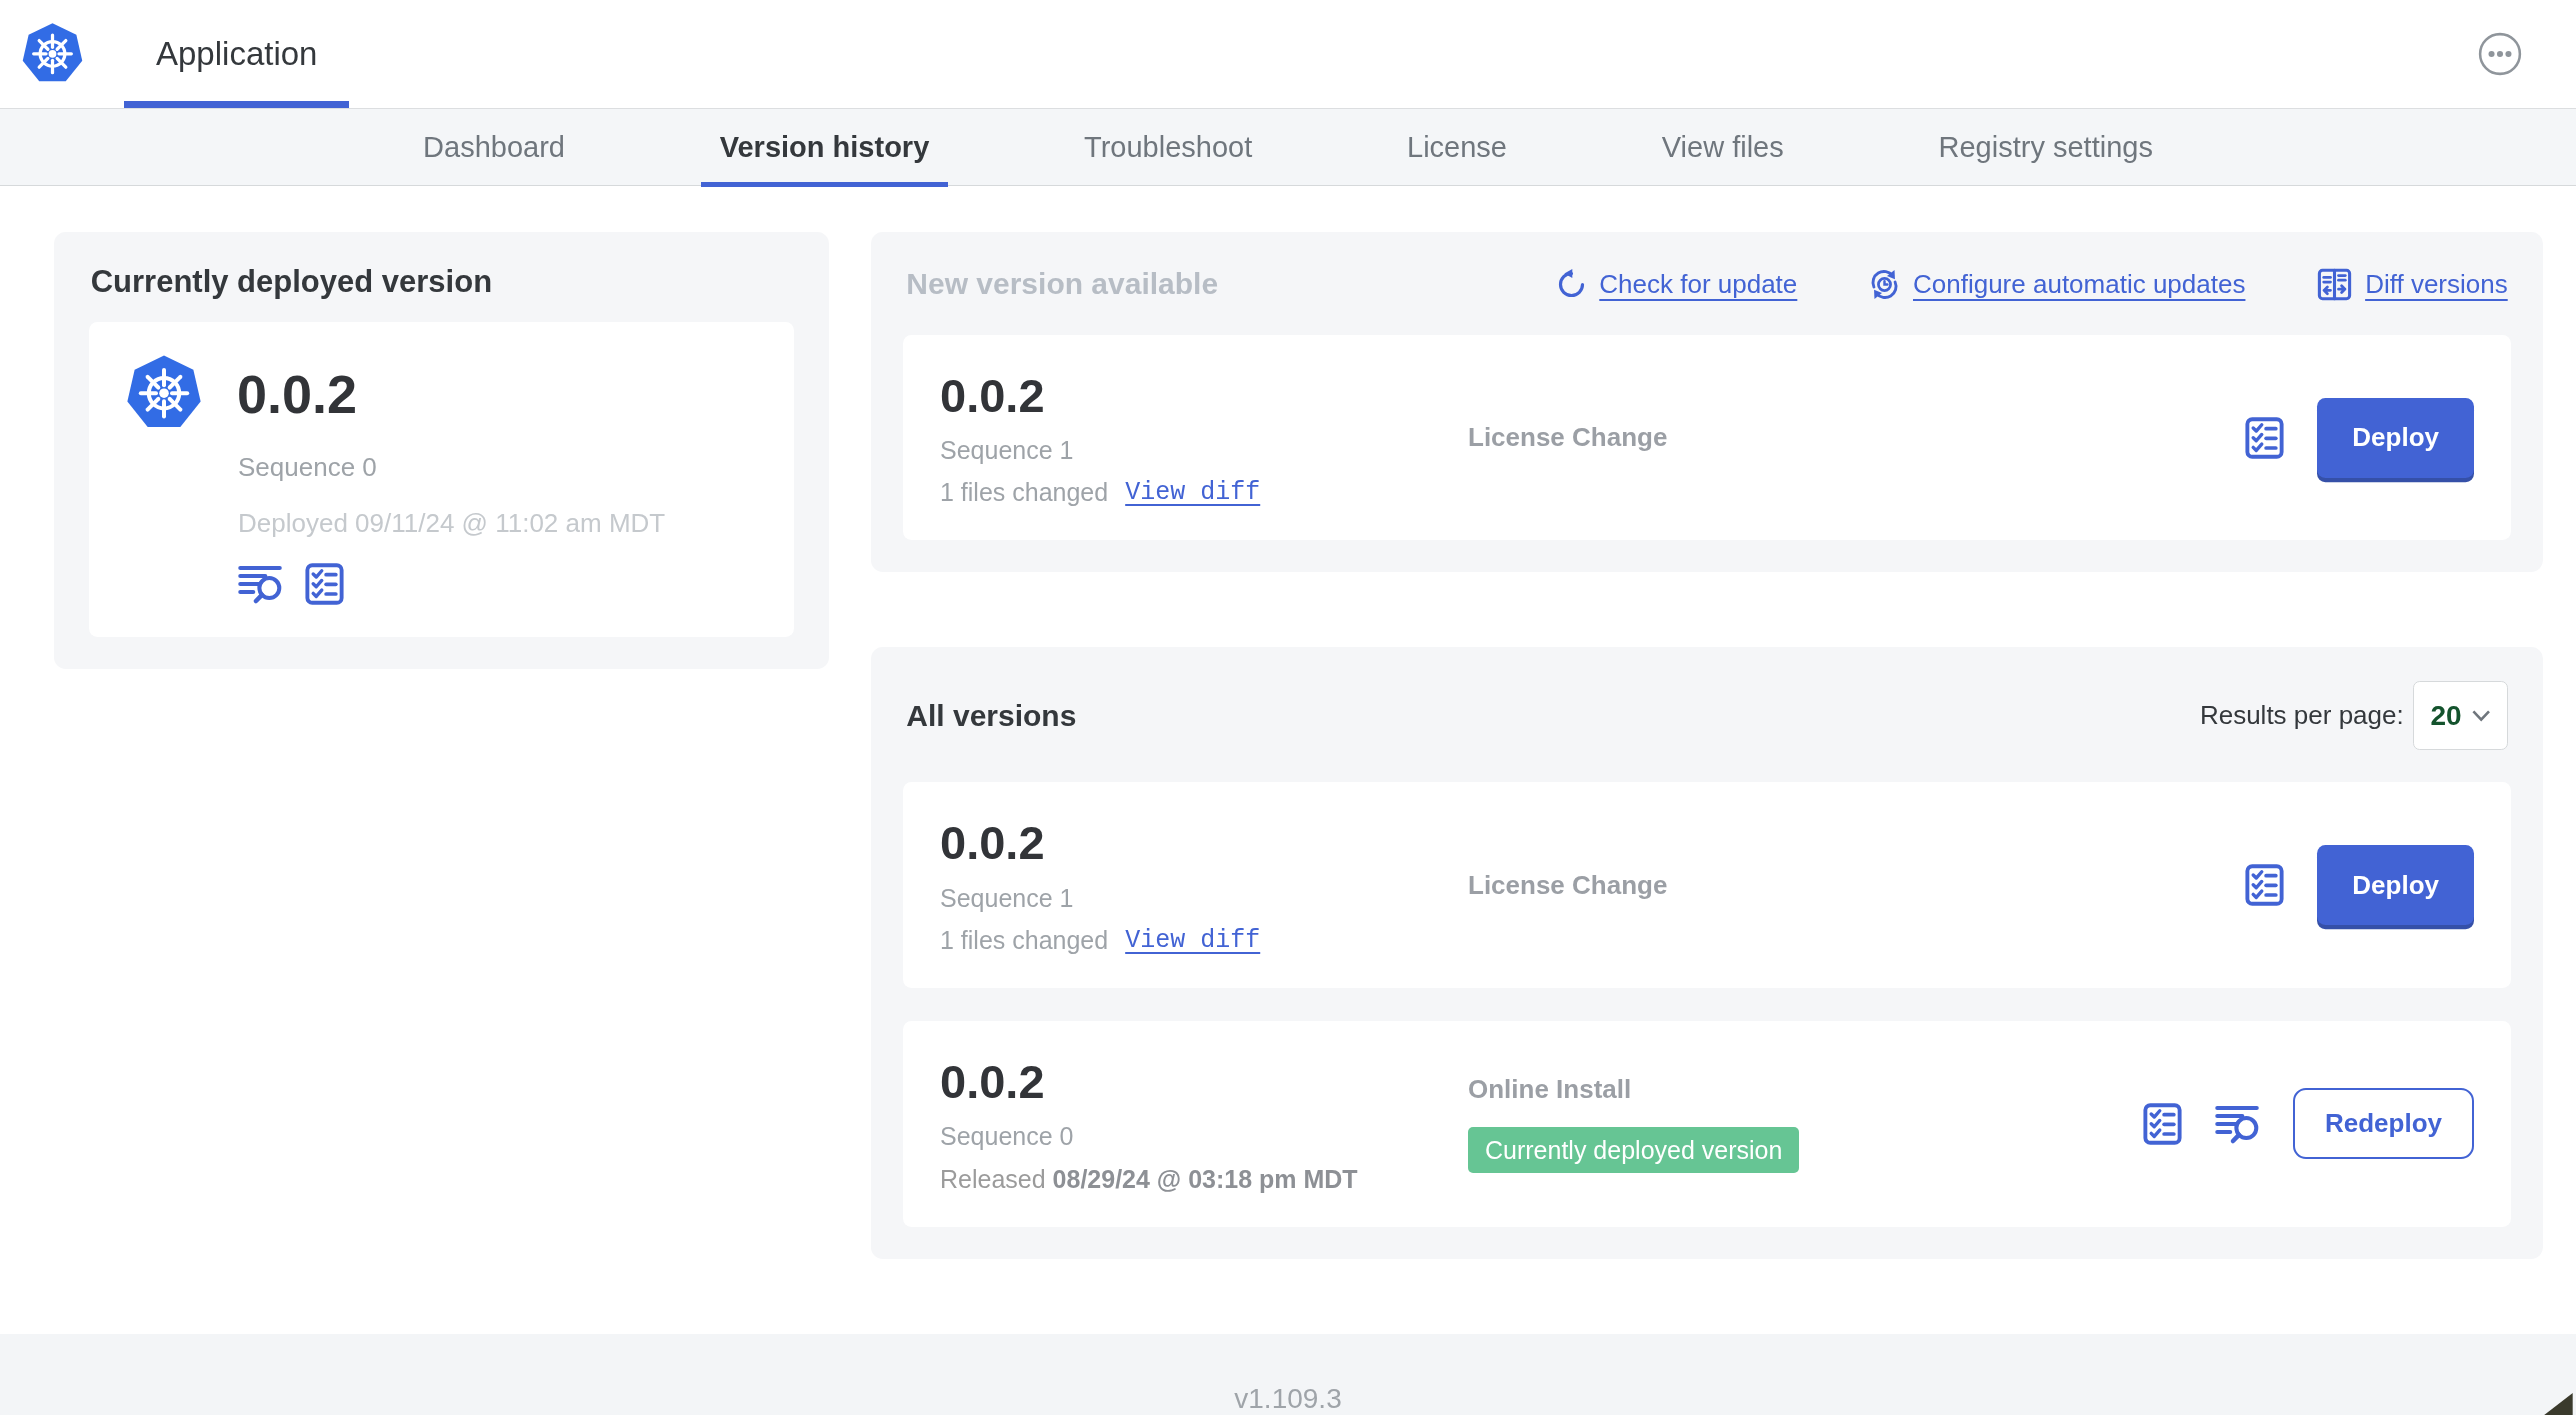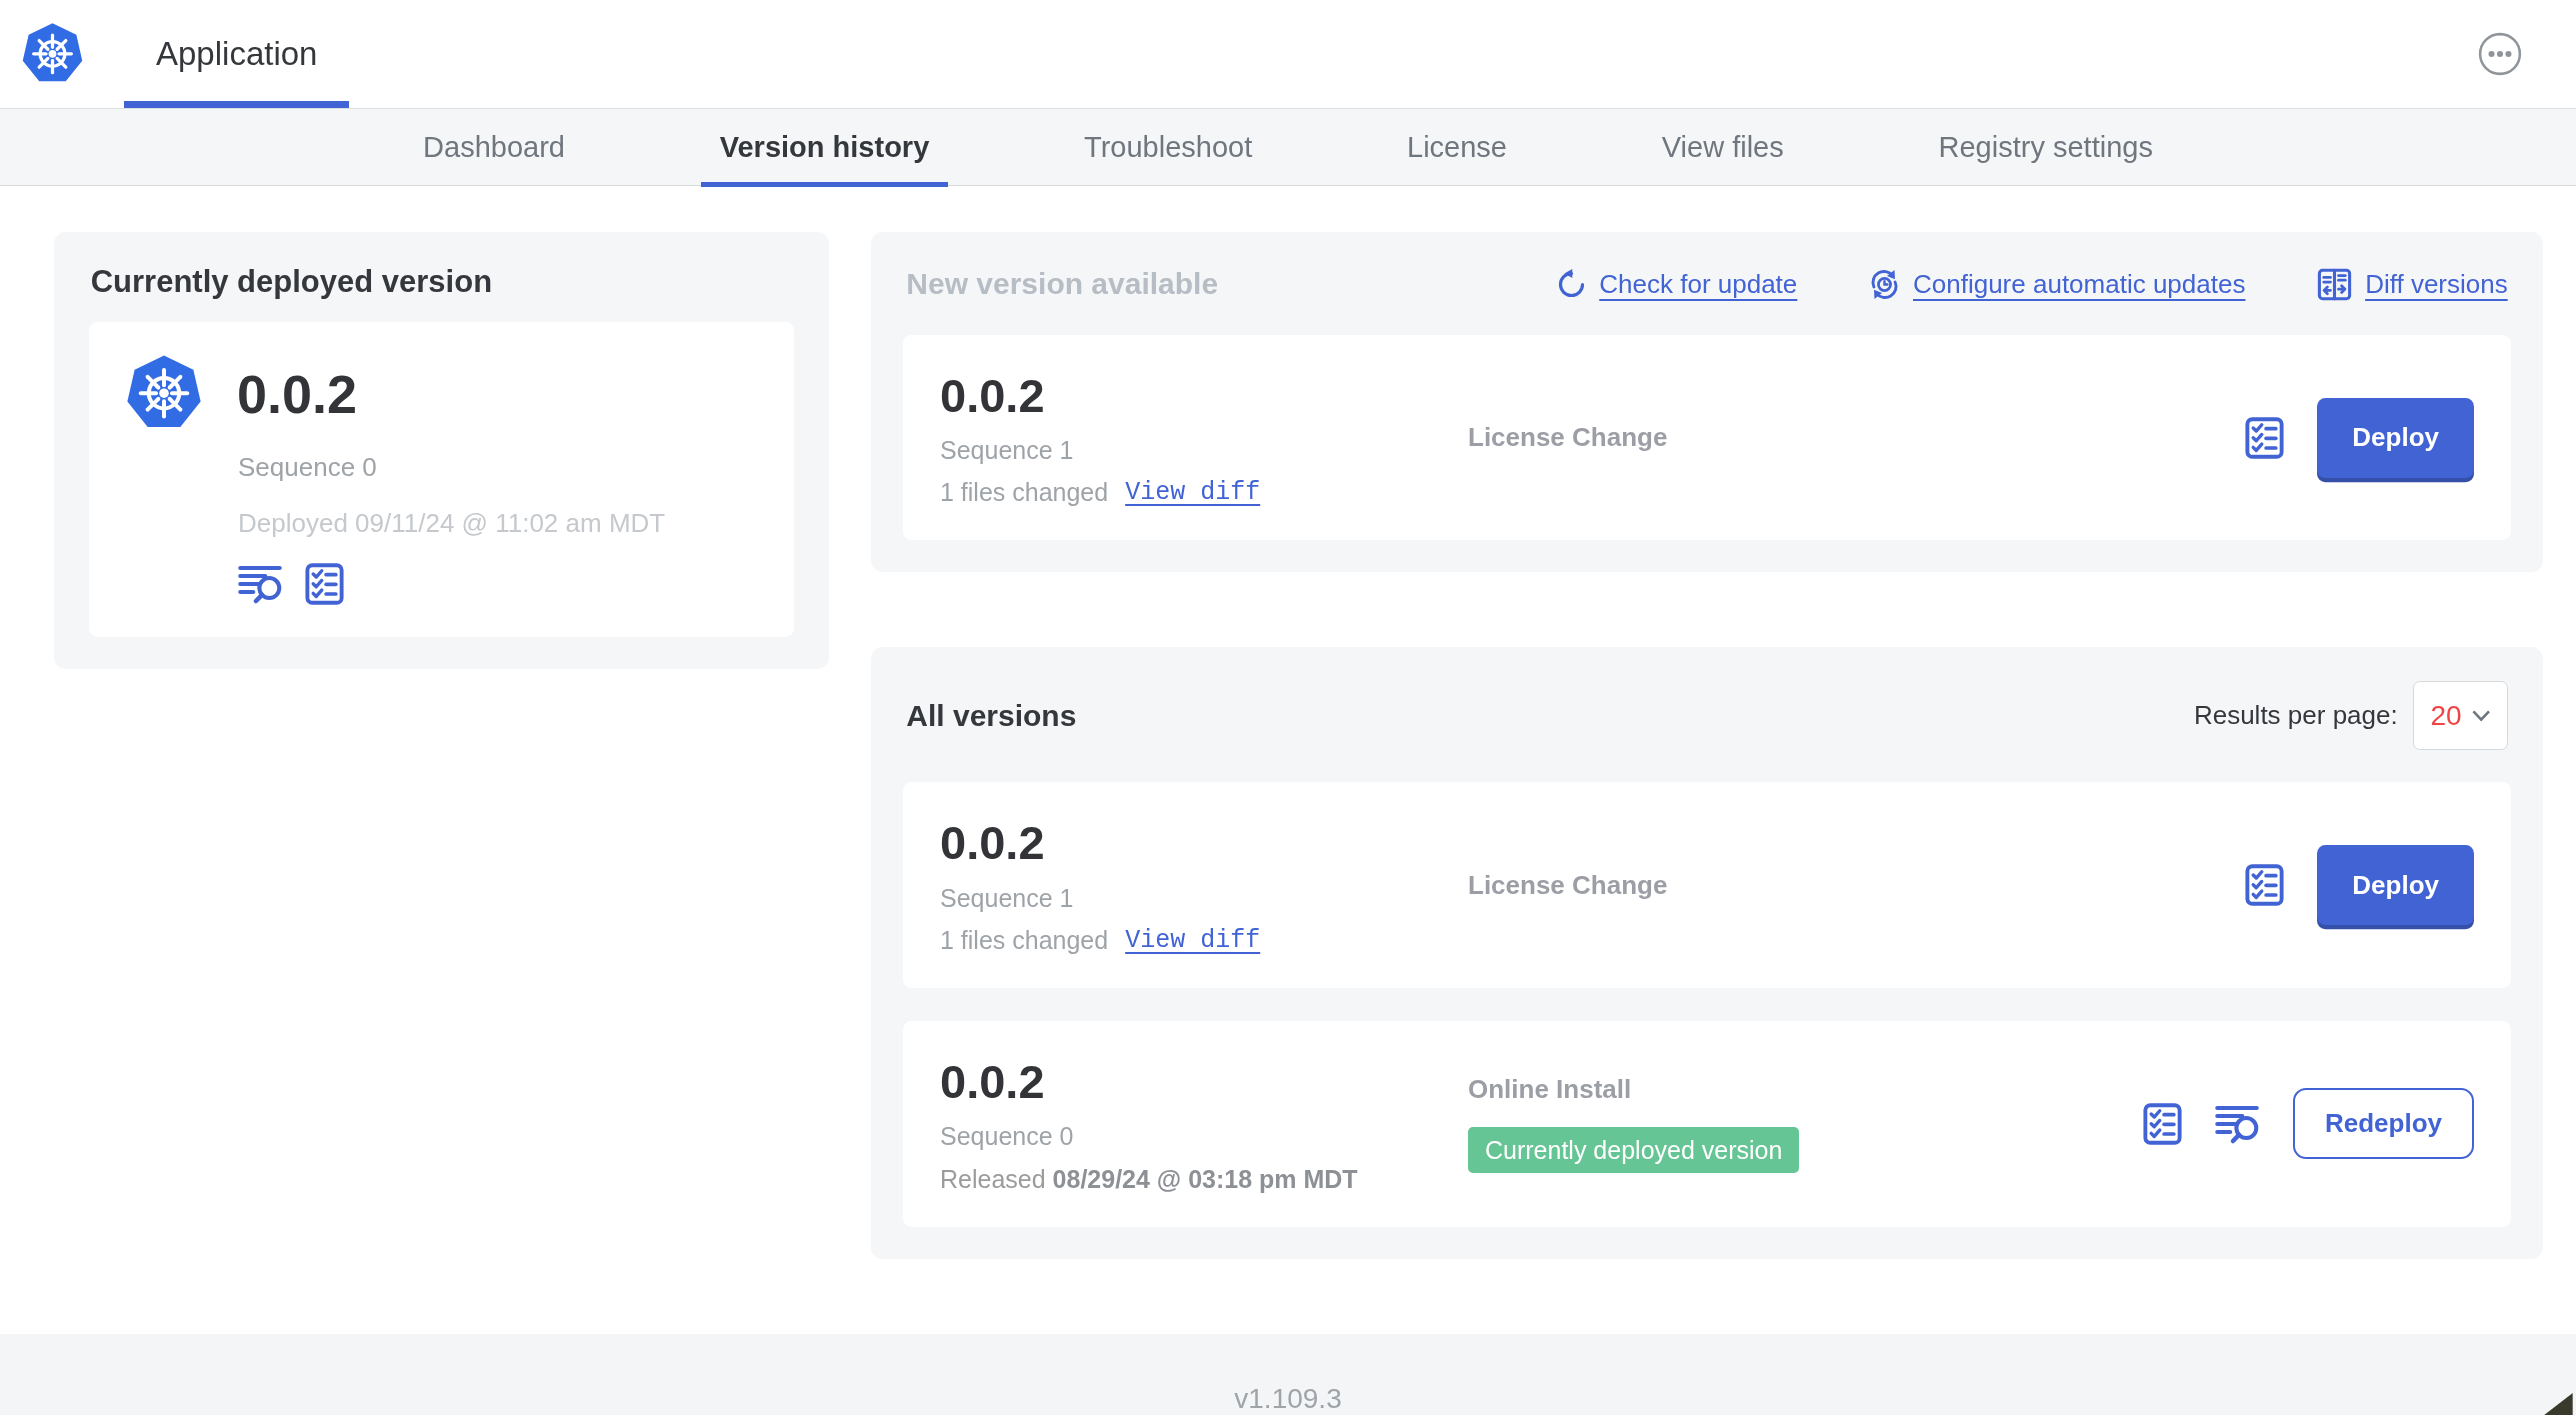--- a/index.html
+++ b/index.html
@@ -95,27 +95,27 @@
     background:#4263d4; color:#fff; border:none; border-radius:8.4px;
     font-family:inherit; font-size:26px; font-weight:700; padding:0 35px; height:80px;
     box-shadow:0 4.2px 0 #3550a8; cursor:pointer;
   }
   .btn-outline {
     background:#fff; color:#4263d4; border:2.5px solid #4263d4; border-radius:13px;
     font-family:inherit; font-size:26px; font-weight:700; padding:0 30px; height:71px; cursor:pointer;
   }
 
   
-  .results-wrap { display:flex; align-items:center; gap:15px; }
+  .results-wrap { display:flex; align-items:center; gap:9px; }
   .results-label { font-size:26px; color:#34383c; }
   .select {
     width:95px; height:69px; background:#fff; border:1.7px solid #d6d9db; border-radius:6.7px;
     display:flex; align-items:center; justify-content:center; gap:10px; cursor:pointer;
   }
-  .select .sel-val { font-size:28px; color:#ef4444; }
+  .select .sel-val { font-size:28px; color:#14532d;font-weight:bold; }
 
   
   .footer {
     position:absolute; left:0; right:0; bottom:0; height:81px; background:#f3f5f7;
     display:flex; align-items:flex-end; justify-content:center;
   }
   .footer span { font-size:28px; color:#9fa4a9; }
   .cursor {
     position:absolute; right:3.3px; bottom:0; width:28.5px; height:22px;
     background:#3a3a2c; clip-path:polygon(100% 100%, 0 100%, 100% 0);

